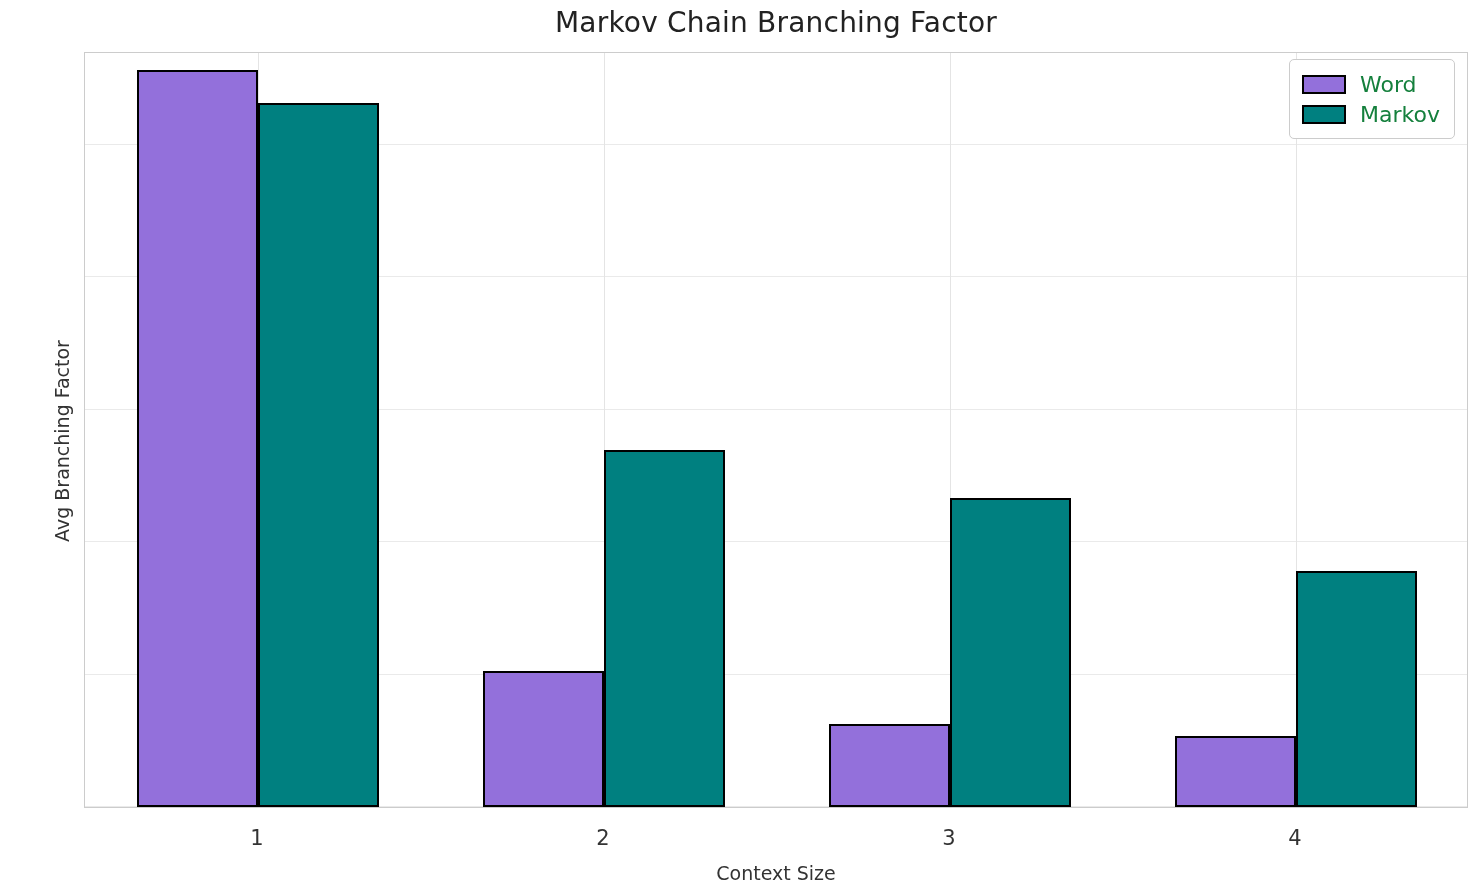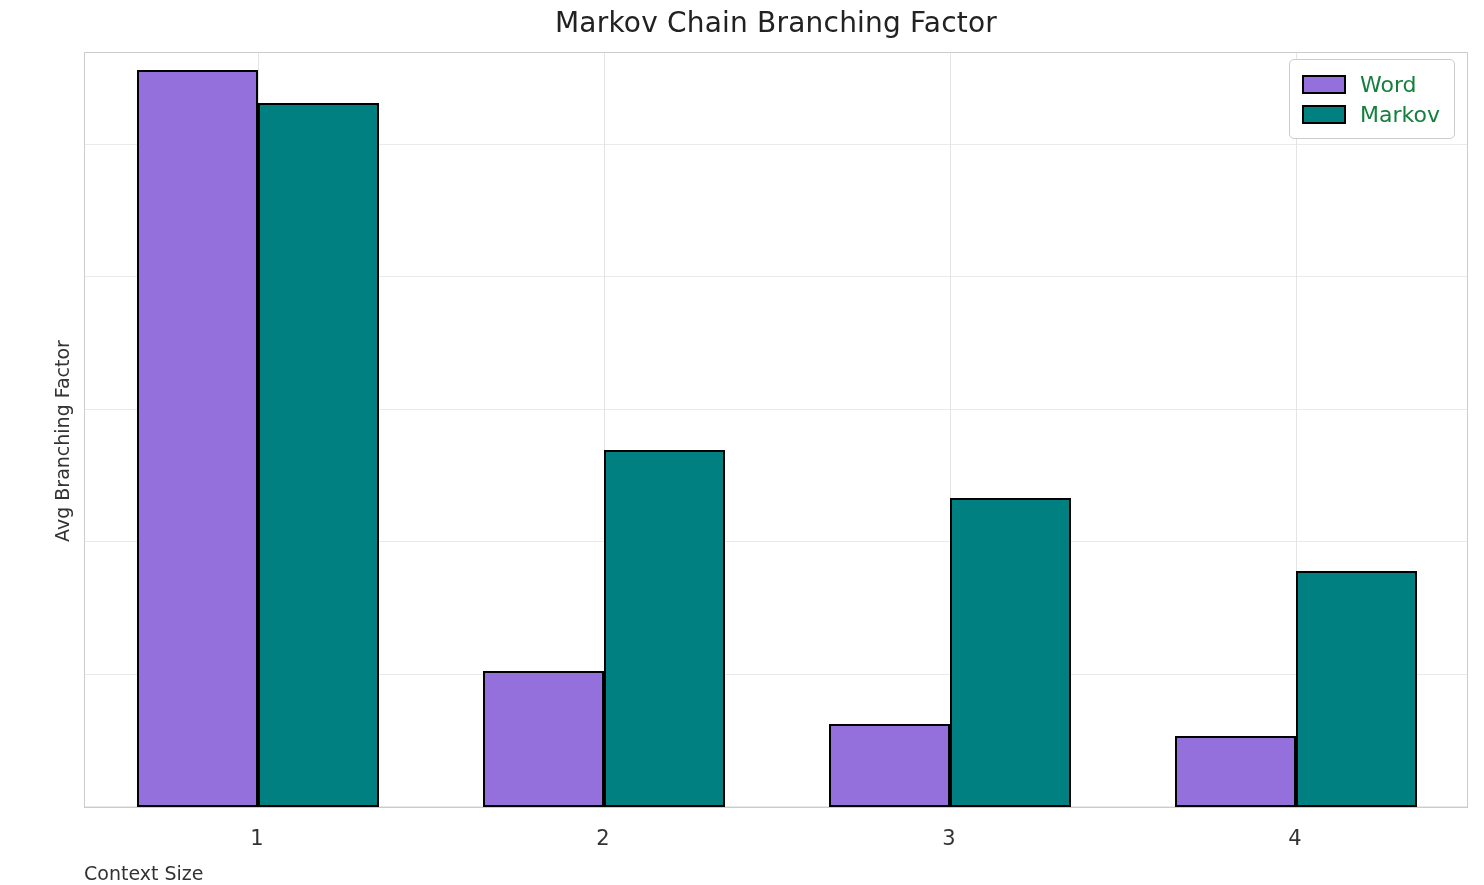--- a/index.html
+++ b/index.html
@@ -89,20 +89,21 @@
     color: #333333;
     transform: translateX(-60px);
   }
 
   
   #xlabel {
     position: absolute;
     left: 84px;
     top: 862px;
     width: 1384px;
+    text-align: center;
     font-size: 19px;
     color: #333333;
   }
   #ylabel {
     position: absolute;
     left: -88px;
     top: 430px;
     width: 300px;
     text-align: center;
     font-size: 19px;

